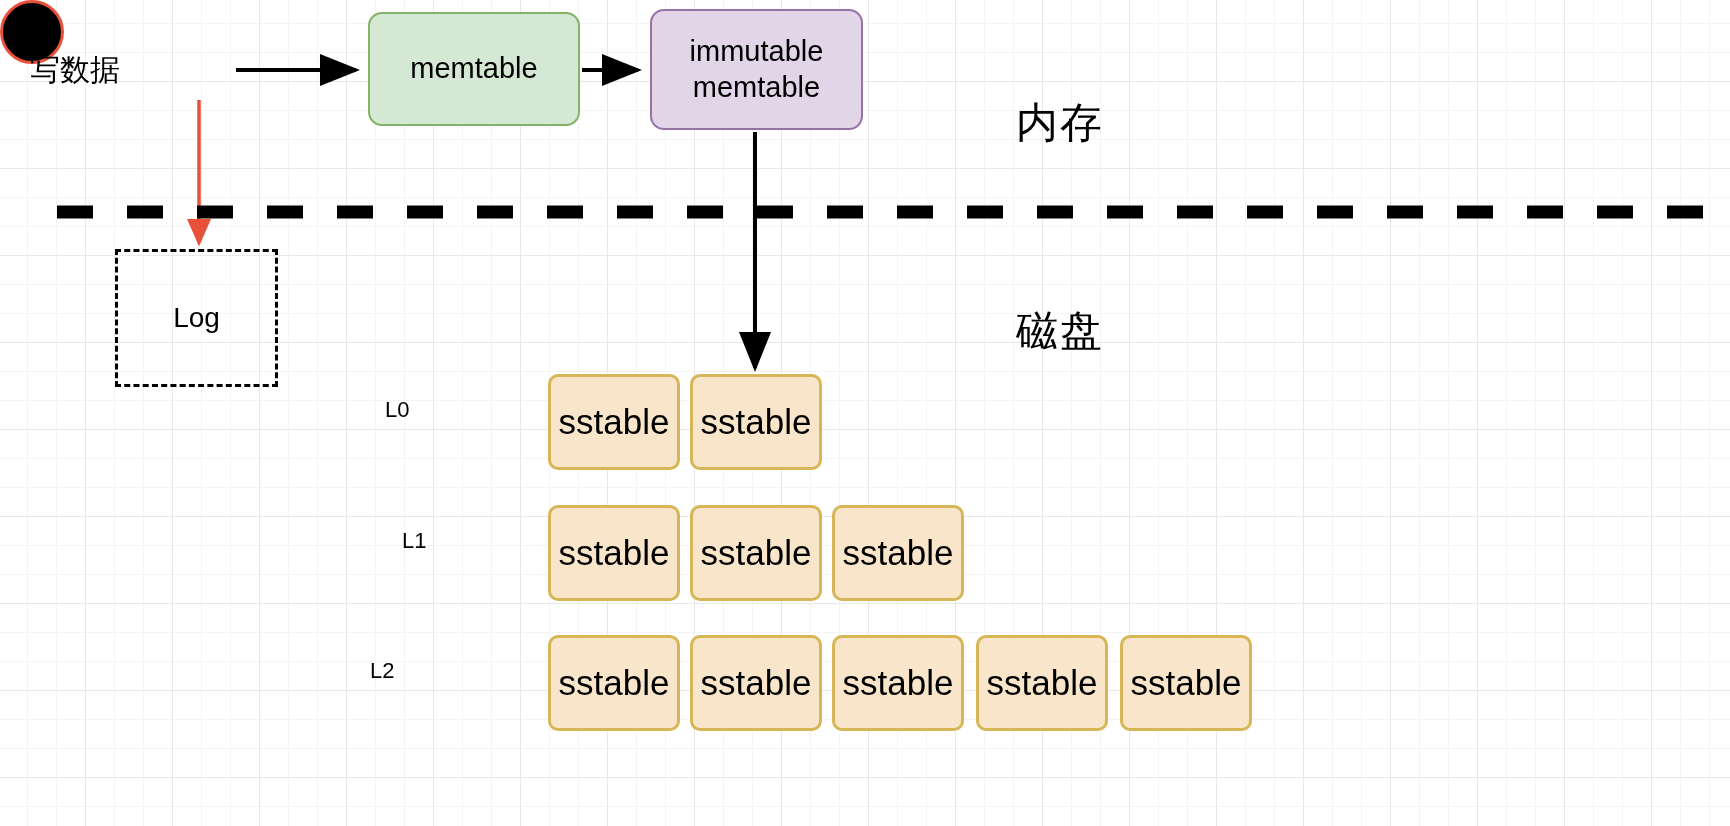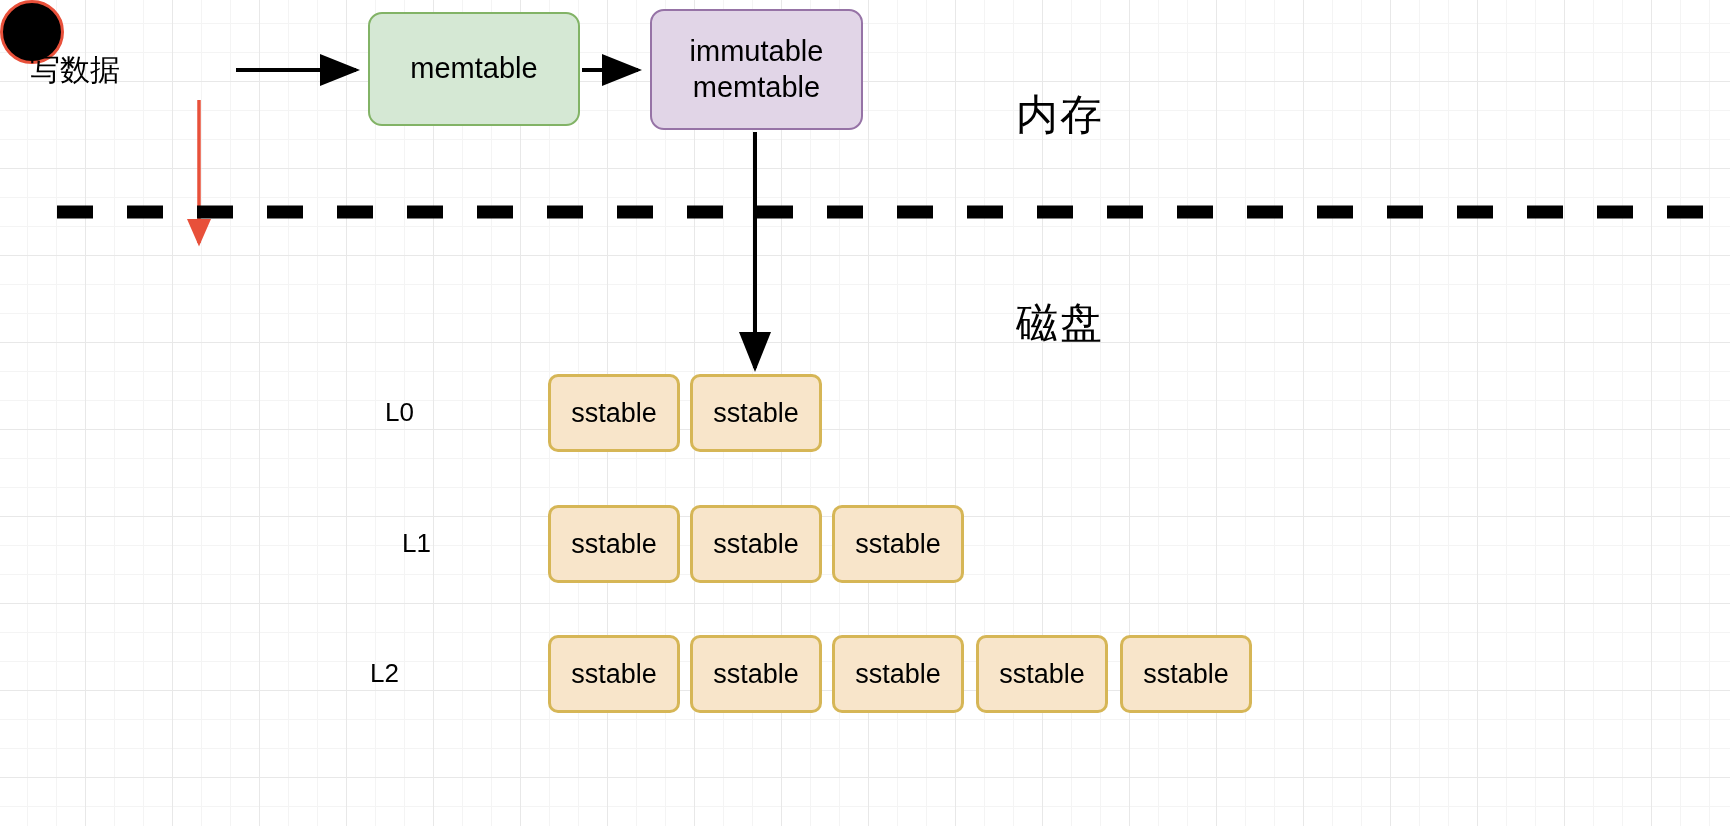--- a/index.html
+++ b/index.html
@@ -97,48 +97,49 @@
     font-size: 28px;
   }
 
   
   .region-label {
     position: absolute;
     font-size: 42px;
     color: #000000;
     letter-spacing: 2px;
     white-space: nowrap;
+    margin-top: 8px;
   }
   #memory-label { left: 1016px; top: 87px; }
   #disk-label   { left: 1016px; top: 295px; text-align: right; }
 
   
   .level-label {
     position: absolute;
-    font-size: 26px;
+    font-size: 22px;
     color: #000000;
     white-space: nowrap;
   }
   #level-label-0 { left: 385px; top: 397px; }
   #level-label-1 { left: 402px; top: 528px; }
   #level-label-2 { left: 370px; top: 658px; }
 
   
   .sstable {
     position: absolute;
     box-sizing: border-box;
     display: flex;
     align-items: center;
     justify-content: center;
     width: 132px;
-    height: 78px;
+    height: 96px;
     background: #f8e5ca;
     border: 3px solid #d6b656;
     border-radius: 10px;
-    font-size: 27px;
+    font-size: 35px;
     color: #000000;
   }
 
   
   #arrows {
     position: absolute;
     left: 0;
     top: 0;
     width: 1730px;
     height: 826px;
@@ -175,20 +176,21 @@
 
   <div id="start-node"></div>
 
   <div class="node" id="memtable-node">memtable</div>
 
   <div class="node" id="immutable-memtable-node">
     <span>immutable</span>
     <span>memtable</span>
   </div>
 
+  <div class="node" id="log-node">Log</div>
 
   <div class="region-label" id="memory-label">内存</div>
   <div class="region-label" id="disk-label">磁盘</div>
 
   <div class="level-label" id="level-label-0">L0</div>
   <div class="level-label" id="level-label-1">L1</div>
   <div class="level-label" id="level-label-2">L2</div>
 
   <div class="sstable" style="left:548px; top:374px;">sstable</div>
   <div class="sstable" style="left:690px; top:374px;">sstable</div>

